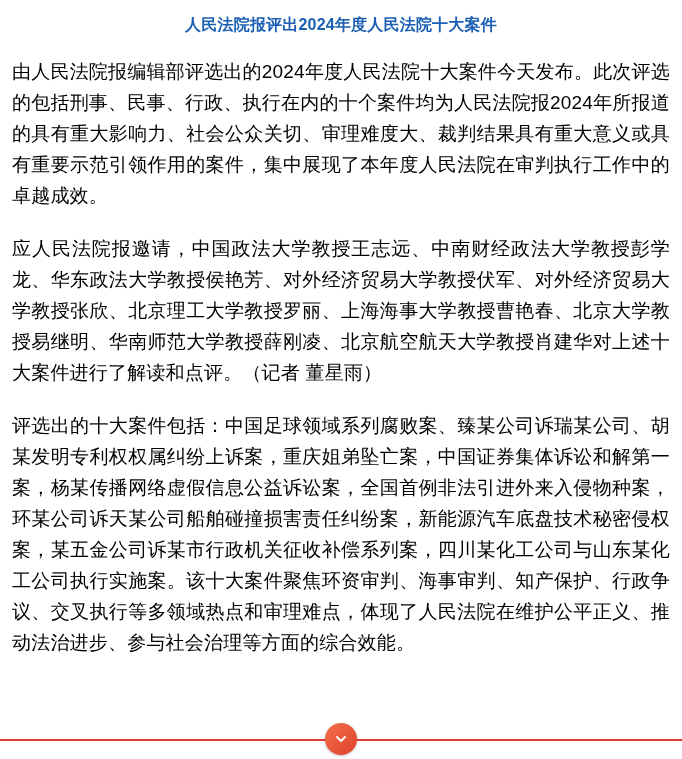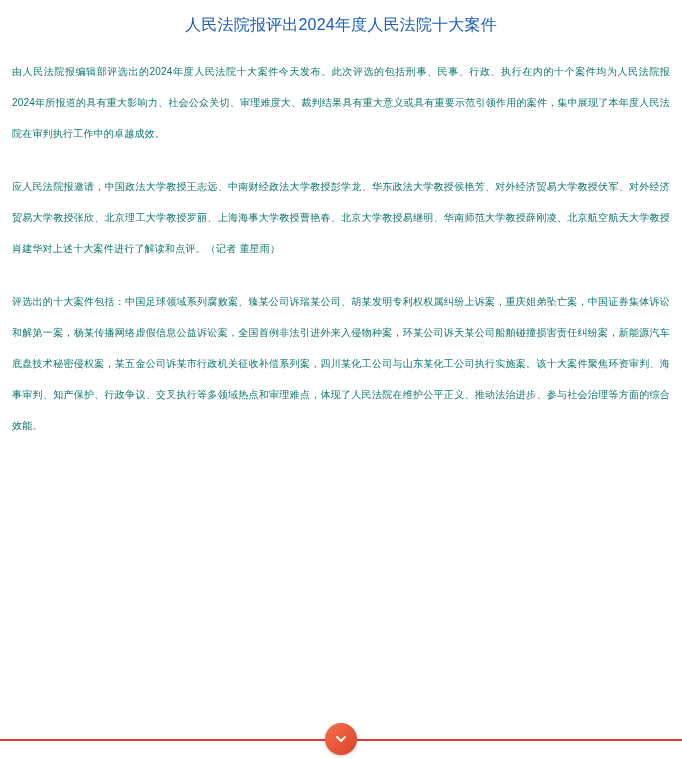--- a/index.html
+++ b/index.html
@@ -18,33 +18,33 @@
     position: relative;
     width: 682px;
     height: 759px;
     box-sizing: border-box;
     padding: 0 12px;
   }
   .article-title {
     text-align: center;
     color: #1a5fb4;
     font-size: 16px;
-    font-weight: normal;
+    font-weight: bold;
     letter-spacing: 0.2px;
     margin: 8px 0 0 0;
     padding: 4px 0 0 0;
     line-height: 26px;
   }
   .article-body {
     margin-top: 18px;
   }
   .para {
-    font-size: 10px;
+    font-size: 19px;
     line-height: 31px;
-    color: #0f766e;
+    color: #000000;
     margin: 0 0 22px 0;
     text-align: justify;
     text-justify: inter-ideograph;
     letter-spacing: 0.2px;
   }
   .footer-rule {
     position: absolute;
     left: 0;
     right: 0;
     bottom: 26px;

